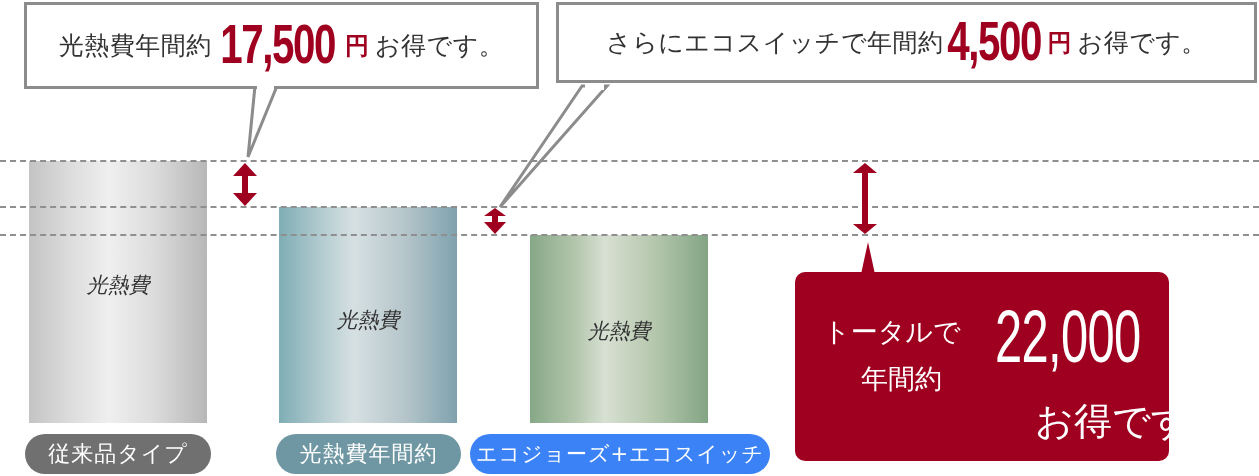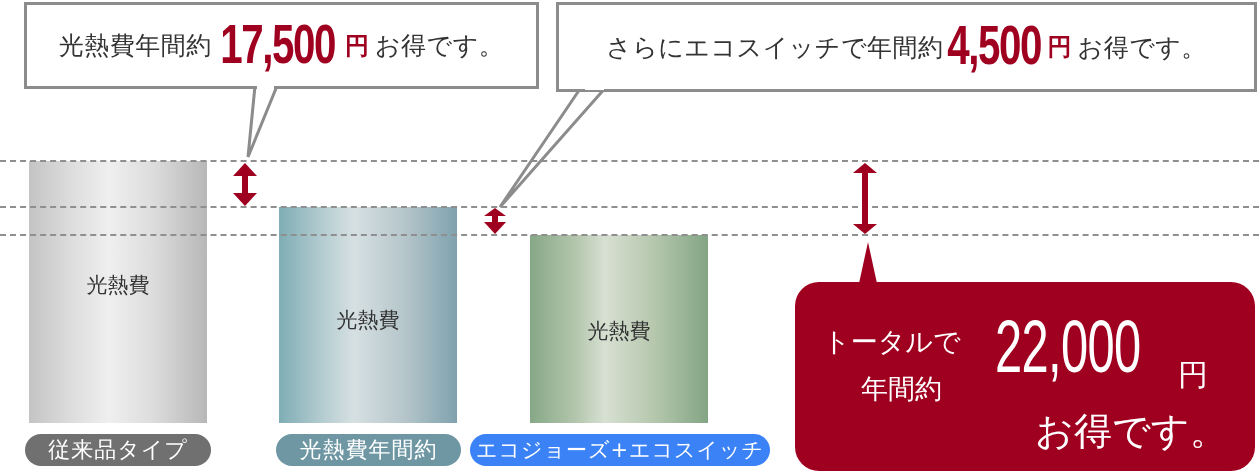--- a/index.html
+++ b/index.html
@@ -13,34 +13,34 @@
   .bubble .txt { font-size: 25px; color: #333333; letter-spacing: 0.5px; }
   .bubble .num { font-family: "Liberation Sans", sans-serif; font-weight: bold; font-size: 56px;
                  color: #a0001f; letter-spacing: -2px; transform: scaleX(0.72); display: inline-block;
                  margin: 0 -14px; line-height: 1; position: relative; top: -2px; }
   .bubble .yen { font-size: 24px; color: #a0001f; font-weight: bold; margin: 0 6px 0 2px; }
 
   
   .dash { position: absolute; left: 0; width: 1259px; height: 0; border-top: 2px dashed #8f8f8f; }
 
   
-  .bar { position: absolute; display: flex; flex-direction: column; align-items: center; justify-content: center; }
+  .bar { position: absolute; display: flex; flex-direction: column; align-items: center; justify-content: center; font-style: italic; }
   .bar .lbl1 { font-size: 21px; color: #333333; margin-bottom: 14px; }
   .bar .lbl2 { font-size: 19px; color: #333333; }
   .bar-gray  { background: linear-gradient(90deg, #c4c4c4 0%, #dedede 25%, #efefef 45%, #dcdcdc 70%, #b7b7b7 100%); }
   .bar-teal  { background: linear-gradient(90deg, #7fadb5 0%, #b5cdd1 25%, #d6e0e2 42%, #b6c6cb 70%, #7fa2ae 100%); }
   .bar-green { background: linear-gradient(90deg, #86a886 0%, #b2c5ac 25%, #d7e0d2 42%, #b5c7ad 70%, #82a584 100%); }
 
   
-  .pill { position: absolute; height: 32px; border-radius: 20px; color: #ffffff; font-size: 22px;
+  .pill { position: absolute; height: 40px; border-radius: 20px; color: #ffffff; font-size: 22px;
           display: flex; align-items: center; justify-content: center; white-space: nowrap; letter-spacing: 1px; }
 
   
-  .total { position: absolute; left: 795px; top: 282px; width: 460px; height: 189px; background: #a0001f;
-           border-radius: 24px; color: #ffffff; }
+  .total { position: absolute; left: 795px; top: 272px; width: 374px; height: 189px; background: #a0001f;
+           border-radius: 10px; color: #ffffff; }
   .total .small { position: absolute; font-size: 27px; line-height: 1; white-space: nowrap; }
   .total .big { position: absolute; left: 200px; top: 28px; font-family: "Liberation Sans", sans-serif;
                 font-size: 74px; line-height: 1; transform: scaleX(0.66); transform-origin: left top;
                 letter-spacing: -1px; white-space: nowrap; }
   .total .yen { position: absolute; left: 383px; top: 73px; font-size: 30px; }
 </style>
 </head>
 <body>
 
 <svg class="abs" style="left:0;top:0" width="1259" height="476">
@@ -50,21 +50,21 @@
   <polygon points="582,86 500,207 607,86" fill="#ffffff" stroke="#8c8c8c" stroke-width="3" stroke-linejoin="miter"></polygon>
 </svg>
 
 <div class="bubble" style="left:24px; top:2px; width:515px; height:87px;">
   <span class="txt">光熱費年間約</span>
   <span class="num">17,500</span>
   <span class="yen">円</span>
   <span class="txt">お得です。</span>
 </div>
 
-<div class="bubble" style="left:556px; top:2px; width:701px; height:90px;">
+<div class="bubble" style="left:556px; top:2px; width:701px; height:81px;">
   <span class="txt">さらにエコスイッチで年間約</span>
   <span class="num">4,500</span>
   <span class="yen">円</span>
   <span class="txt">お得です。</span>
 </div>
 
 <div class="abs" style="left:257px; top:84px; width:17px; height:6px; background:#fff;"></div>
 <div class="abs" style="left:585px; top:84px; width:19px; height:6px; background:#fff;"></div>
 
 <div class="bar bar-gray" style="left:29px; top:161px; width:178px; height:262px;">

